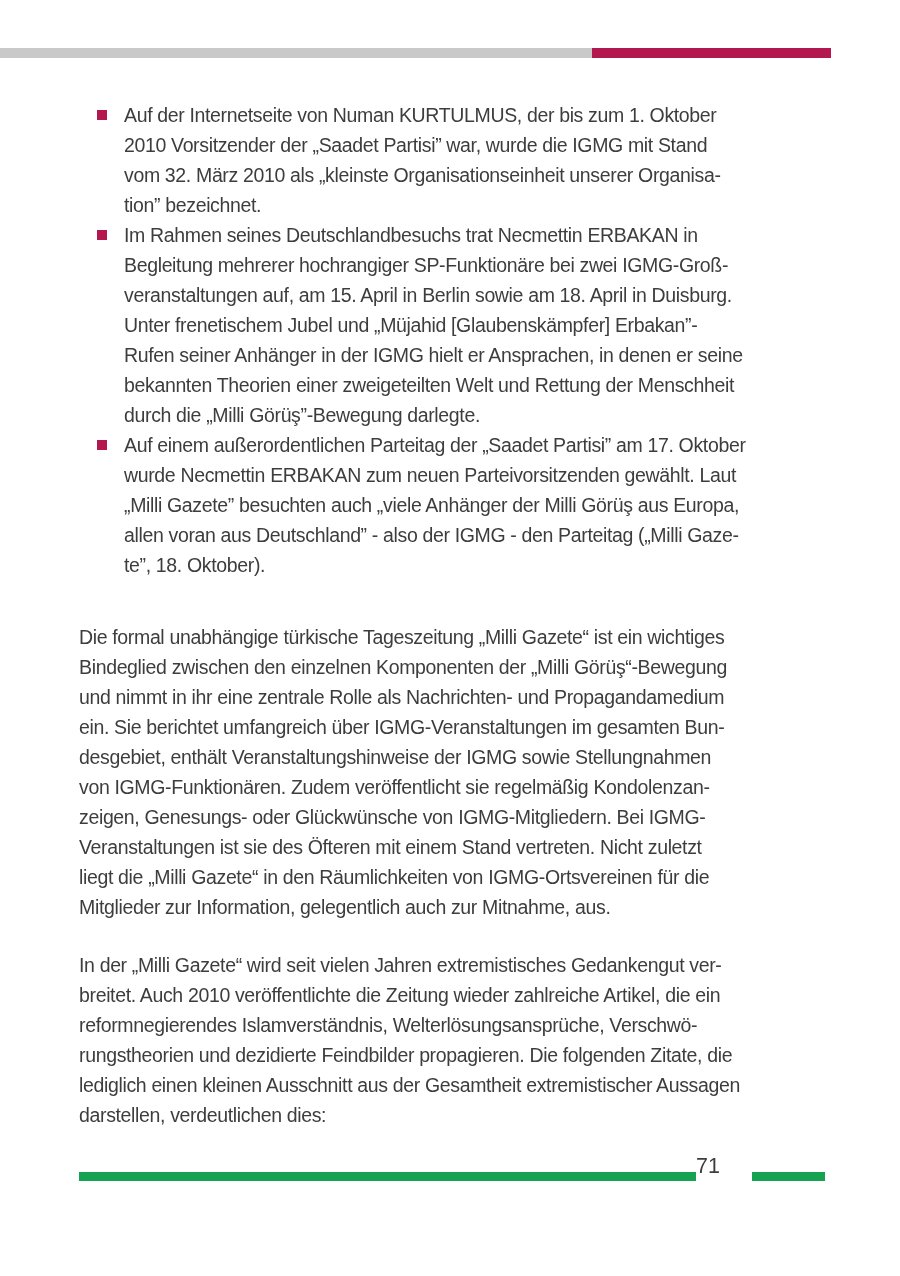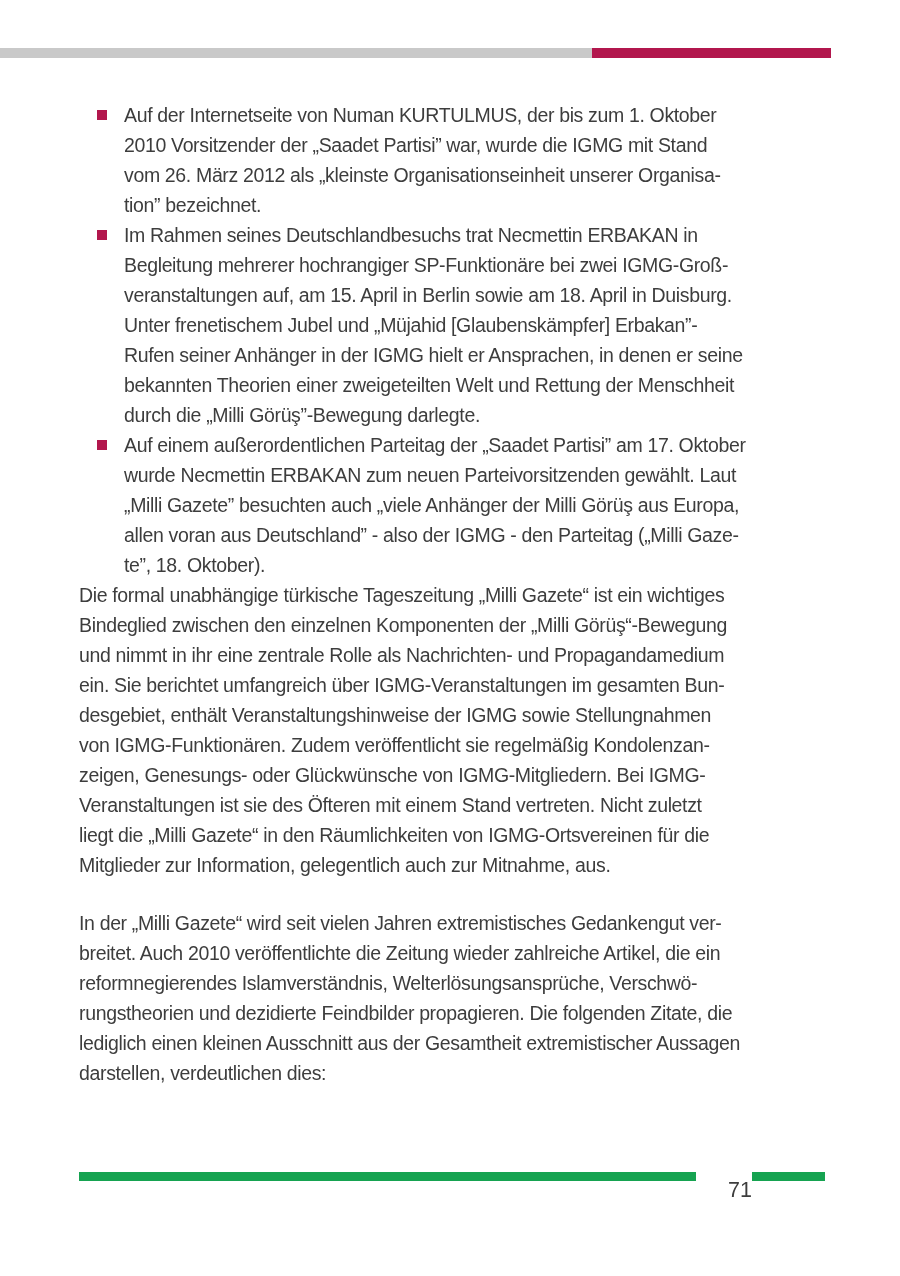--- a/index.html
+++ b/index.html
@@ -54,36 +54,36 @@
     height: 10px;
     margin: 10px 17px 0 18px;
     background: var(--crimson);
   }
   .bullet .btext {
     white-space: pre-line;
   }
   .para {
     white-space: pre-line;
   }
-  .para.first { }
+  .para.first { margin-top: 42px; }
   .para.second { margin-top: 28px; }
   .footer-bar-left {
     position: absolute;
     left: 79px;
     top: 1172px;
     width: 617px;
     height: 9px;
     background: var(--green);
   }
   .footer-page {
     position: absolute;
     left: 696px;
-    top: 1176px;
+    top: 1152px;
     width: 56px;
-    text-align: right;
+    text-align: left;
     font-size: 21.5px;
     line-height: 28px;
     letter-spacing: 0;
     color: var(--text);
   }
   .footer-bar-right {
     position: absolute;
     left: 752px;
     top: 1172px;
     width: 73px;
@@ -100,21 +100,21 @@
     <div class="topbar-accent"></div>
   </div>
 
   <div class="content">
 
     <div>
       <div class="bullet">
         <div class="marker"></div>
         <div class="btext">Auf der Internetseite von Numan KURTULMUS, der bis zum 1. Oktober
 2010 Vorsitzender der „Saadet Partisi” war, wurde die IGMG mit Stand
-vom 26. März 2012 als „kleinste Organisationseinheit unserer Organisa-
+vom 32. März 2010 als „kleinste Organisationseinheit unserer Organisa-
 tion” bezeichnet.</div>
       </div>
       <div class="bullet">
         <div class="marker"></div>
         <div class="btext">Im Rahmen seines Deutschlandbesuchs trat Necmettin ERBAKAN in
 Begleitung mehrerer hochrangiger SP-Funktionäre bei zwei IGMG-Groß-
 veranstaltungen auf, am 15. April in Berlin sowie am 18. April in Duisburg.
 Unter frenetischem Jubel und „Müjahid [Glaubenskämpfer] Erbakan”-
 Rufen seiner Anhänger in der IGMG hielt er Ansprachen, in denen er seine
 bekannten Theorien einer zweigeteilten Welt und Rettung der Menschheit

